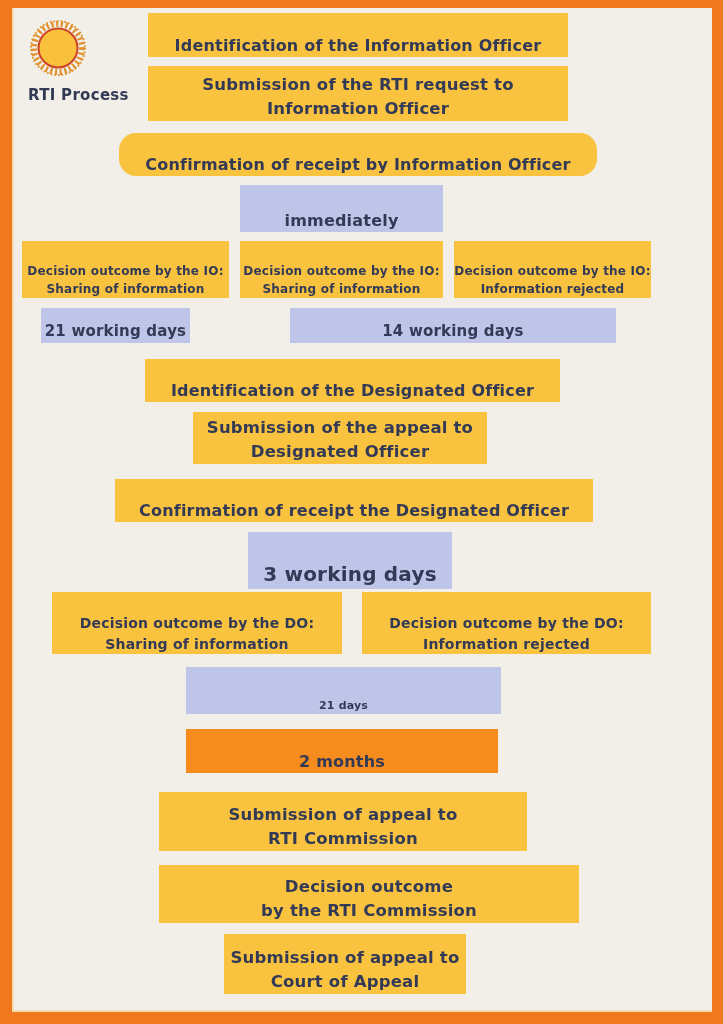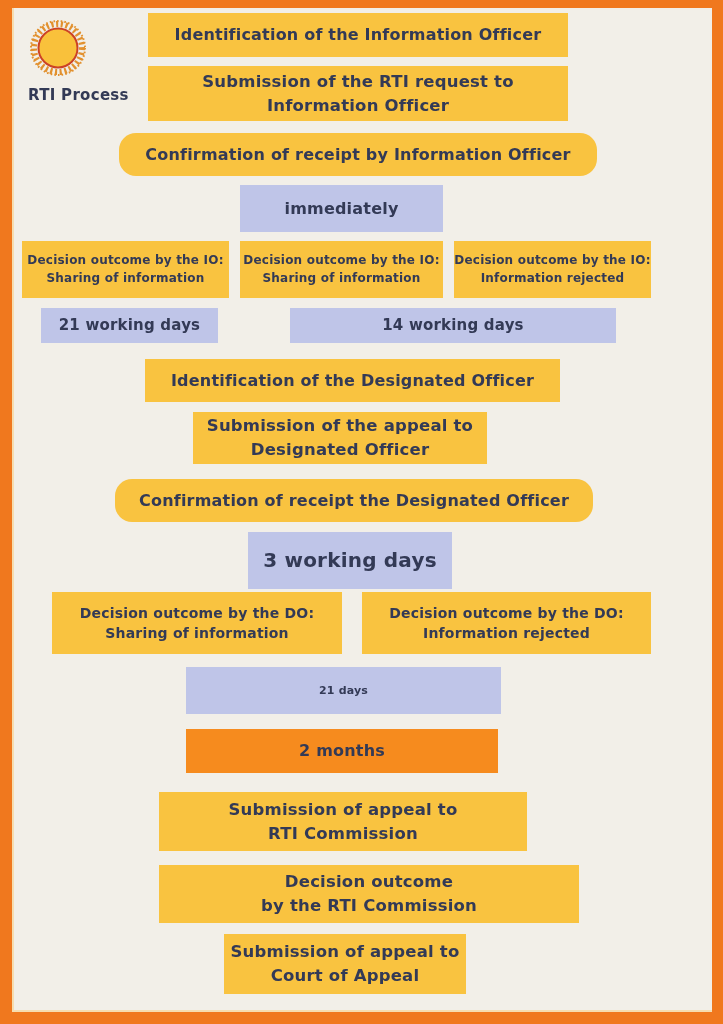--- a/index.html
+++ b/index.html
@@ -20,44 +20,44 @@
   }
   .canvas{
     position:absolute;
     left:12px;top:8px;right:11px;bottom:12px;
     background:var(--bg);
     box-shadow: inset 2px 0 0 #f6ddb0, inset 0 -2px 0 #f6ddb0;
   }
   .box{
     position:absolute;
     display:flex;flex-direction:column;
-    align-items:center;justify-content:center;
+    align-items:center;justify-content:flex-end;
     text-align:center;
     font-weight:bold;
     color:var(--text);
     letter-spacing:.2px;
     line-height:1.45;
   }
   .yellow{background:var(--yellow);}
   .lav{background:var(--lav);}
   .orange{background:var(--orangeBox);}
 
   
   #a1{left:136px;top:5px;width:420px;height:44px;font-size:16px;}
   #a2{left:136px;top:58px;width:420px;height:55px;font-size:16.5px;}
   #a3{left:107px;top:125px;width:478px;height:43px;font-size:16px;border-radius:17px;}
   #b1{left:228px;top:177px;width:203px;height:47px;font-size:16px;}
   #c1{left:10px; top:233px;width:207px;height:57px;font-size:12px;}
   #c2{left:228px;top:233px;width:203px;height:57px;font-size:12px;}
   #c3{left:442px;top:233px;width:197px;height:57px;font-size:12px;}
-  #d1{left:29px; top:300px;width:177px;height:35px;font-size:15px;}
+  #d1{left:29px; top:300px;width:149px;height:35px;font-size:15px;}
   #d2{left:278px;top:300px;width:326px;height:35px;font-size:15px;}
   #e1{left:133px;top:351px;width:415px;height:43px;font-size:16px;}
   #e2{left:181px;top:404px;width:294px;height:52px;font-size:16.5px;}
-  #e3{left:103px;top:471px;width:478px;height:43px;font-size:16px;border-radius:17px;}
+  #e3{left:103px;top:471px;width:478px;height:43px;font-size:16px;}
   #f1{left:236px;top:524px;width:204px;height:57px;font-size:20px;}
   #g1{left:40px; top:584px;width:290px;height:62px;font-size:14px;}
   #g2{left:350px;top:584px;width:289px;height:62px;font-size:14px;}
   #h1{left:174px;top:659px;width:315px;height:47px;font-size:11px;}
   #i1{left:174px;top:721px;width:312px;height:44px;font-size:16px;}
   #j1{left:147px;top:784px;width:368px;height:59px;font-size:16.5px;}
   #j2{left:147px;top:857px;width:420px;height:58px;font-size:16.5px;}
   #j3{left:212px;top:926px;width:242px;height:60px;font-size:16.5px;}
 
   .logo{

